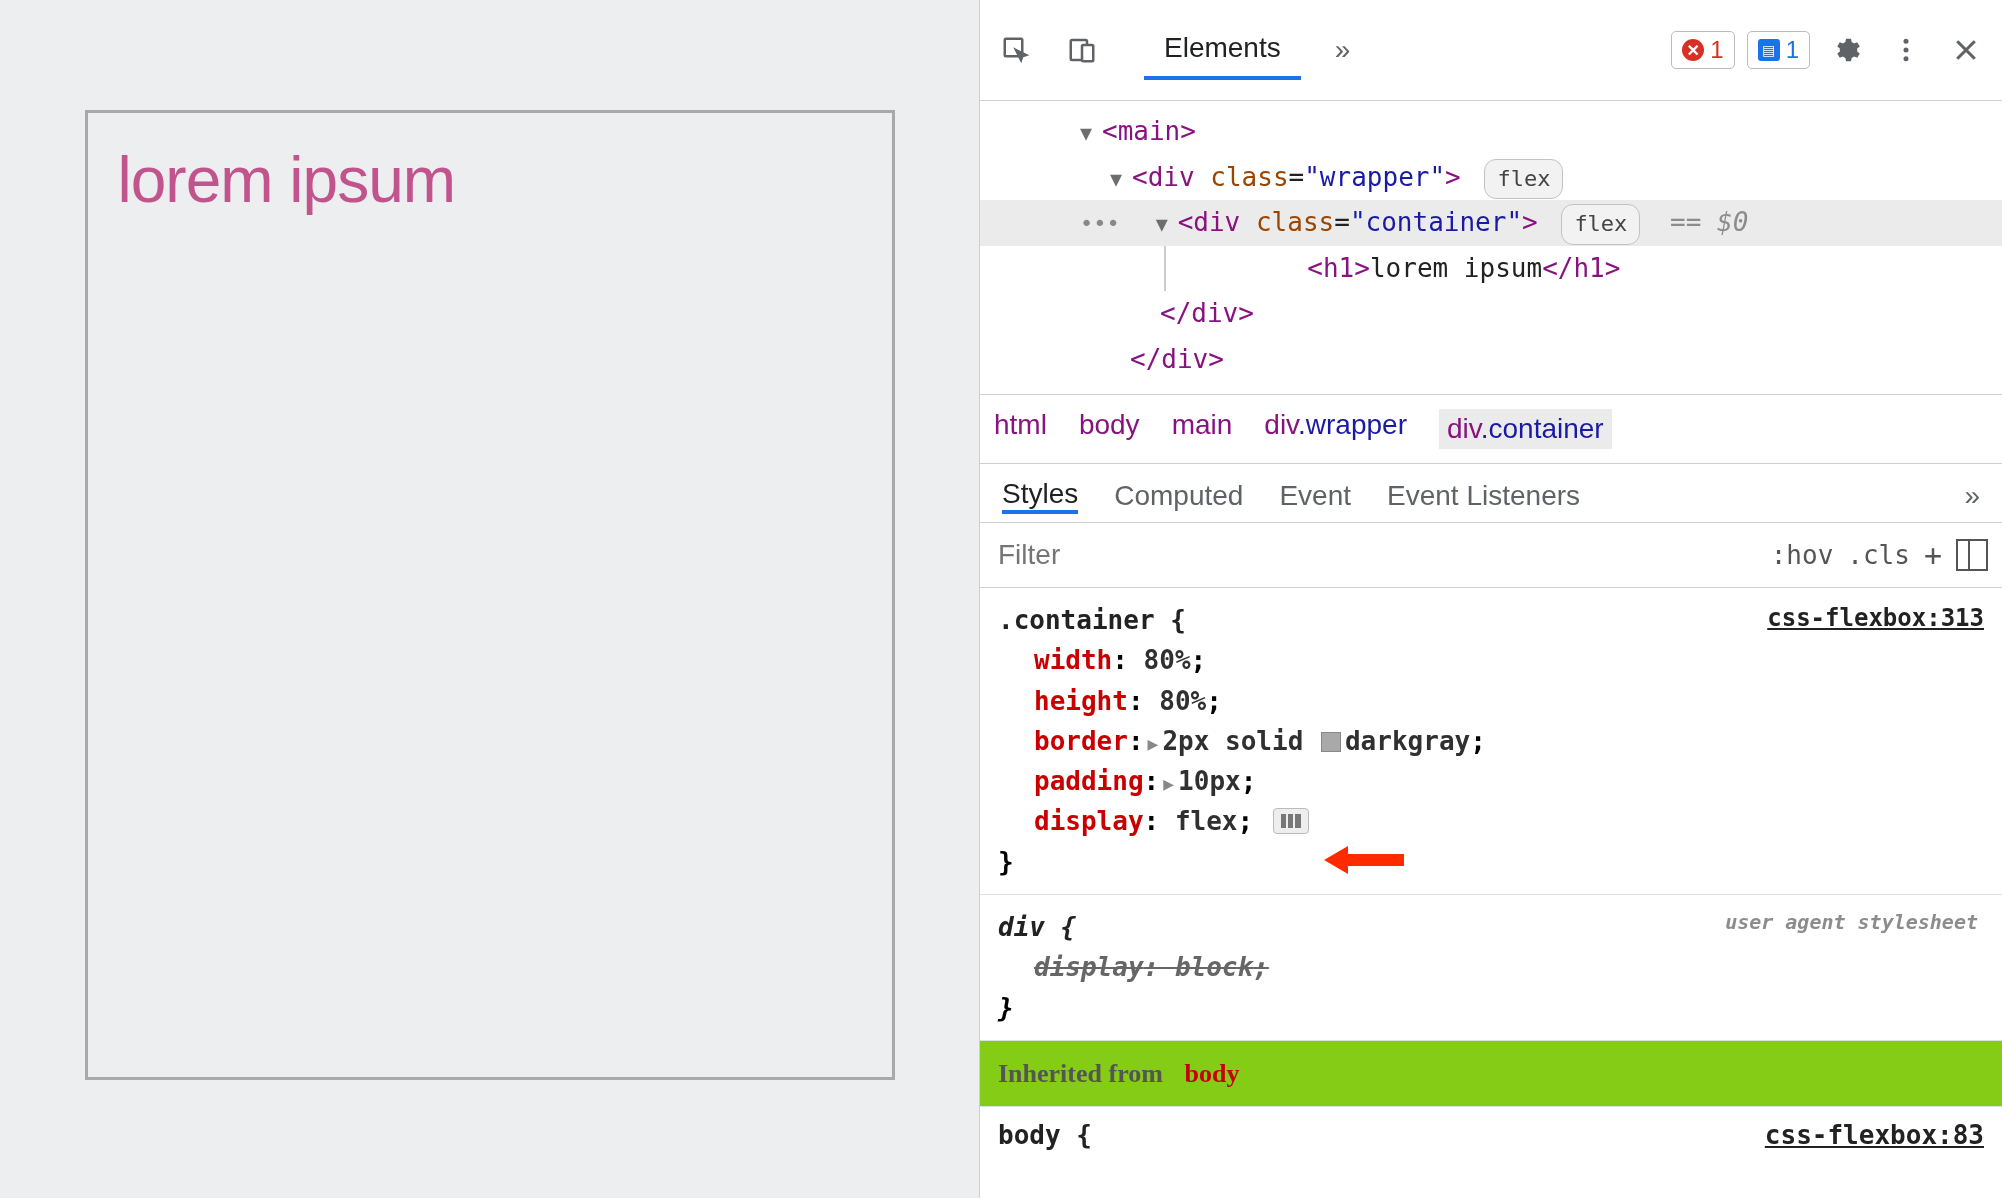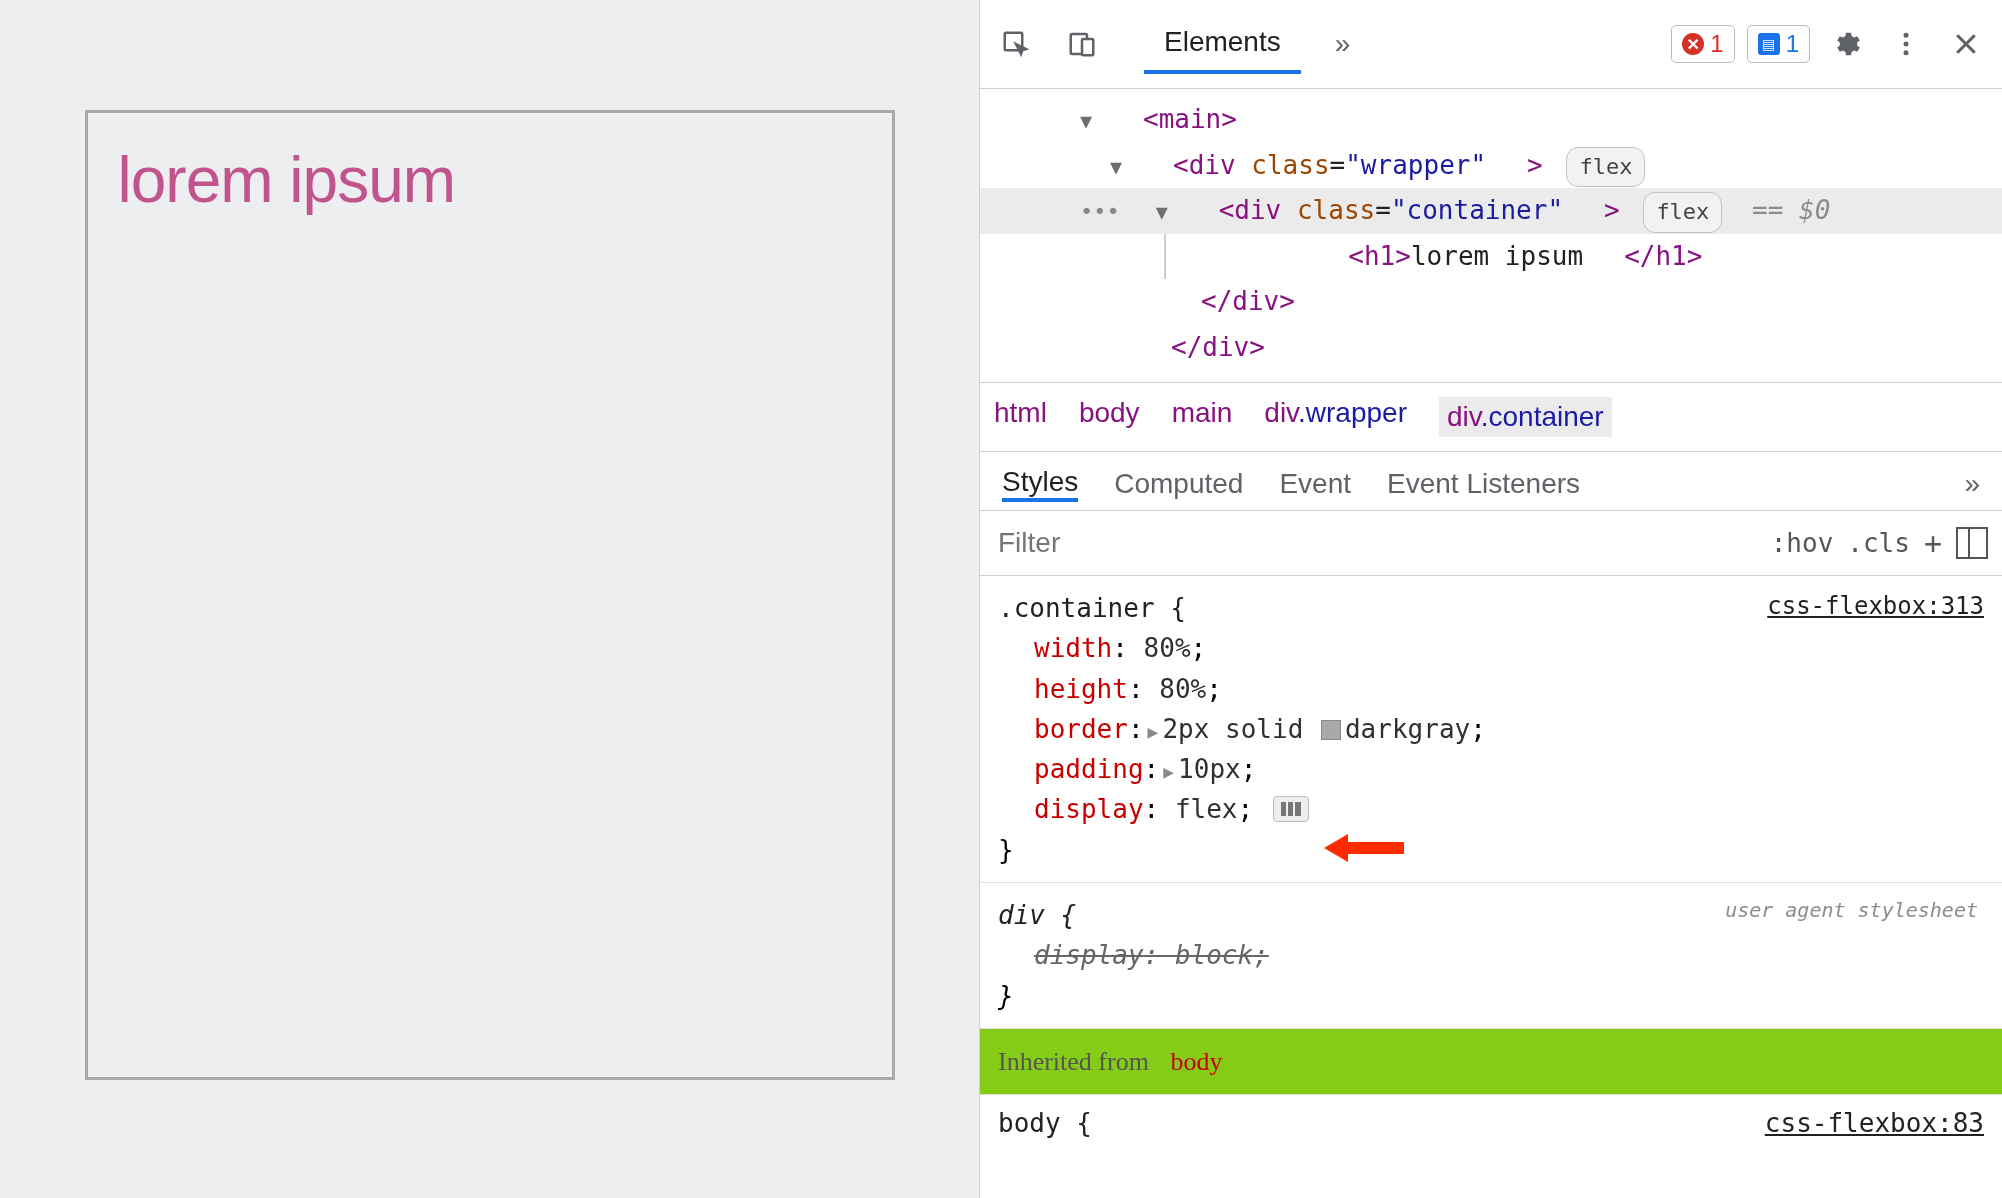--- a/index.html
+++ b/index.html
@@ -38,21 +38,21 @@
 .devtools {
   flex: 1;
   display: flex;
   flex-direction: column;
   background: #fff;
   font-size: 24px;
 }
 .toolbar {
   display: flex;
   align-items: center;
-  padding: 14px 12px;
+  padding: 20px 12px;
   border-bottom: 1px solid #d0d0d0;
   gap: 18px;
 }
 .icon-btn {
   width: 48px;
   height: 46px;
   display: flex;
   align-items: center;
   justify-content: center;
   color: #5f6368;
@@ -106,21 +106,21 @@
 }
 .dom-tree .row { display: block; }
 .dom-tree .selected-row {
   background: #ebebeb;
   display: inline-block;
   width: calc(100% + 100px);
   margin-left: -100px;
   padding-left: 100px;
 }
 .dom-tree .caret { color: #6e6e6e; font-size: 20px; display:inline-block; width:22px; }
-.tag { color: #881380; margin-left: 41px; }
+.tag { color: #881380; }
 .attr-name { color: #9a4600; }
 .attr-val { color: #1a1aa3; }
 .txt { color: #222; }
 .pill {
   display: inline-block;
   border: 1px solid #c2c2c2;
   border-radius: 12px;
   padding: 0 12px;
   font-size: 22px;
   background: #f2f2f2;
@@ -192,20 +192,21 @@
 }
 .panel-icon::before { content:""; width:10px; border-right:2px solid #555; }
 
 
 .styles-panel {
   flex: 1;
   overflow-y: auto;
   font-family: Menlo, Consolas, monospace;
   font-size: 26px;
   line-height: 1.55;
+  font-weight: bold;
 }
 .rule-block {
   border-bottom: 1px solid #e0e0e0;
   padding: 12px 18px;
   position: relative;
 }
 .rule-block .selector { color: #222; }
 .rule-block .source-link {
   position: absolute;
   right: 18px;

